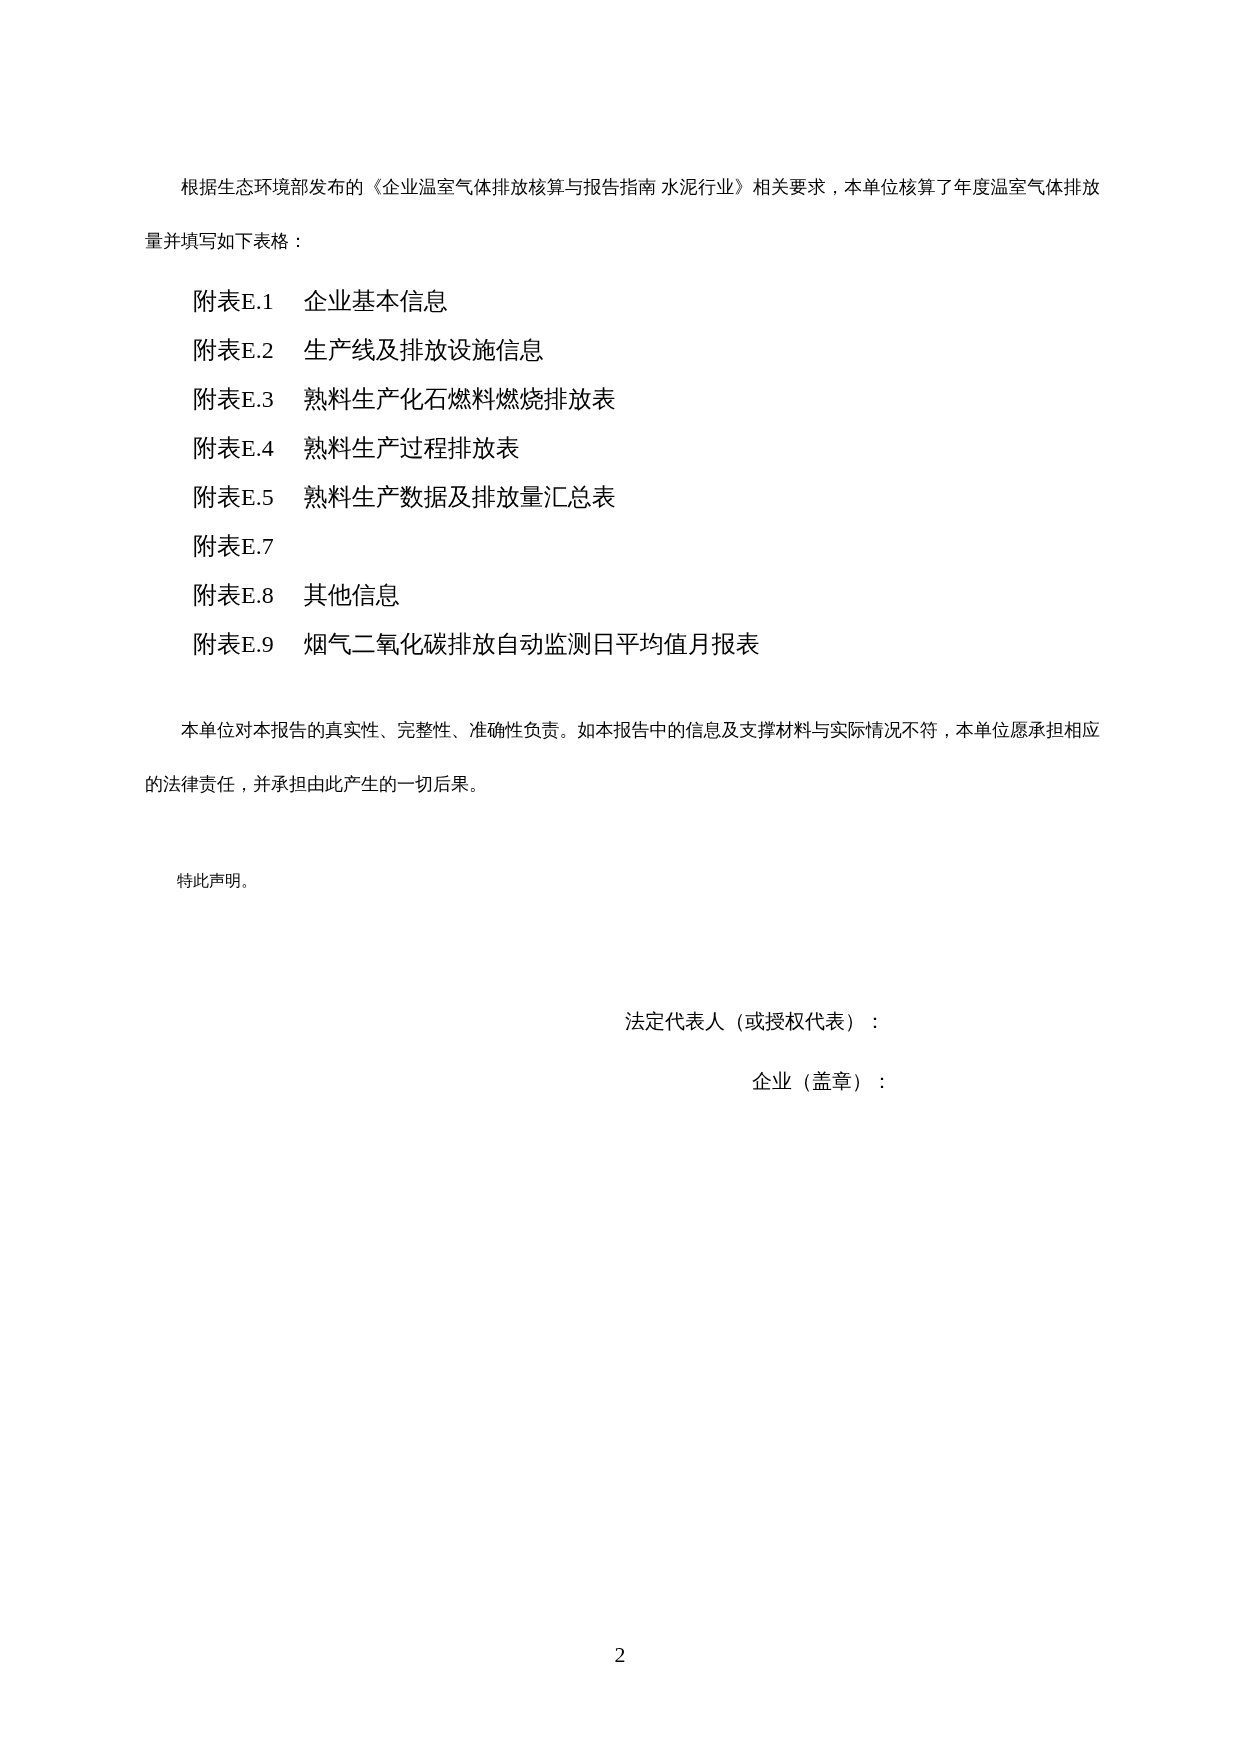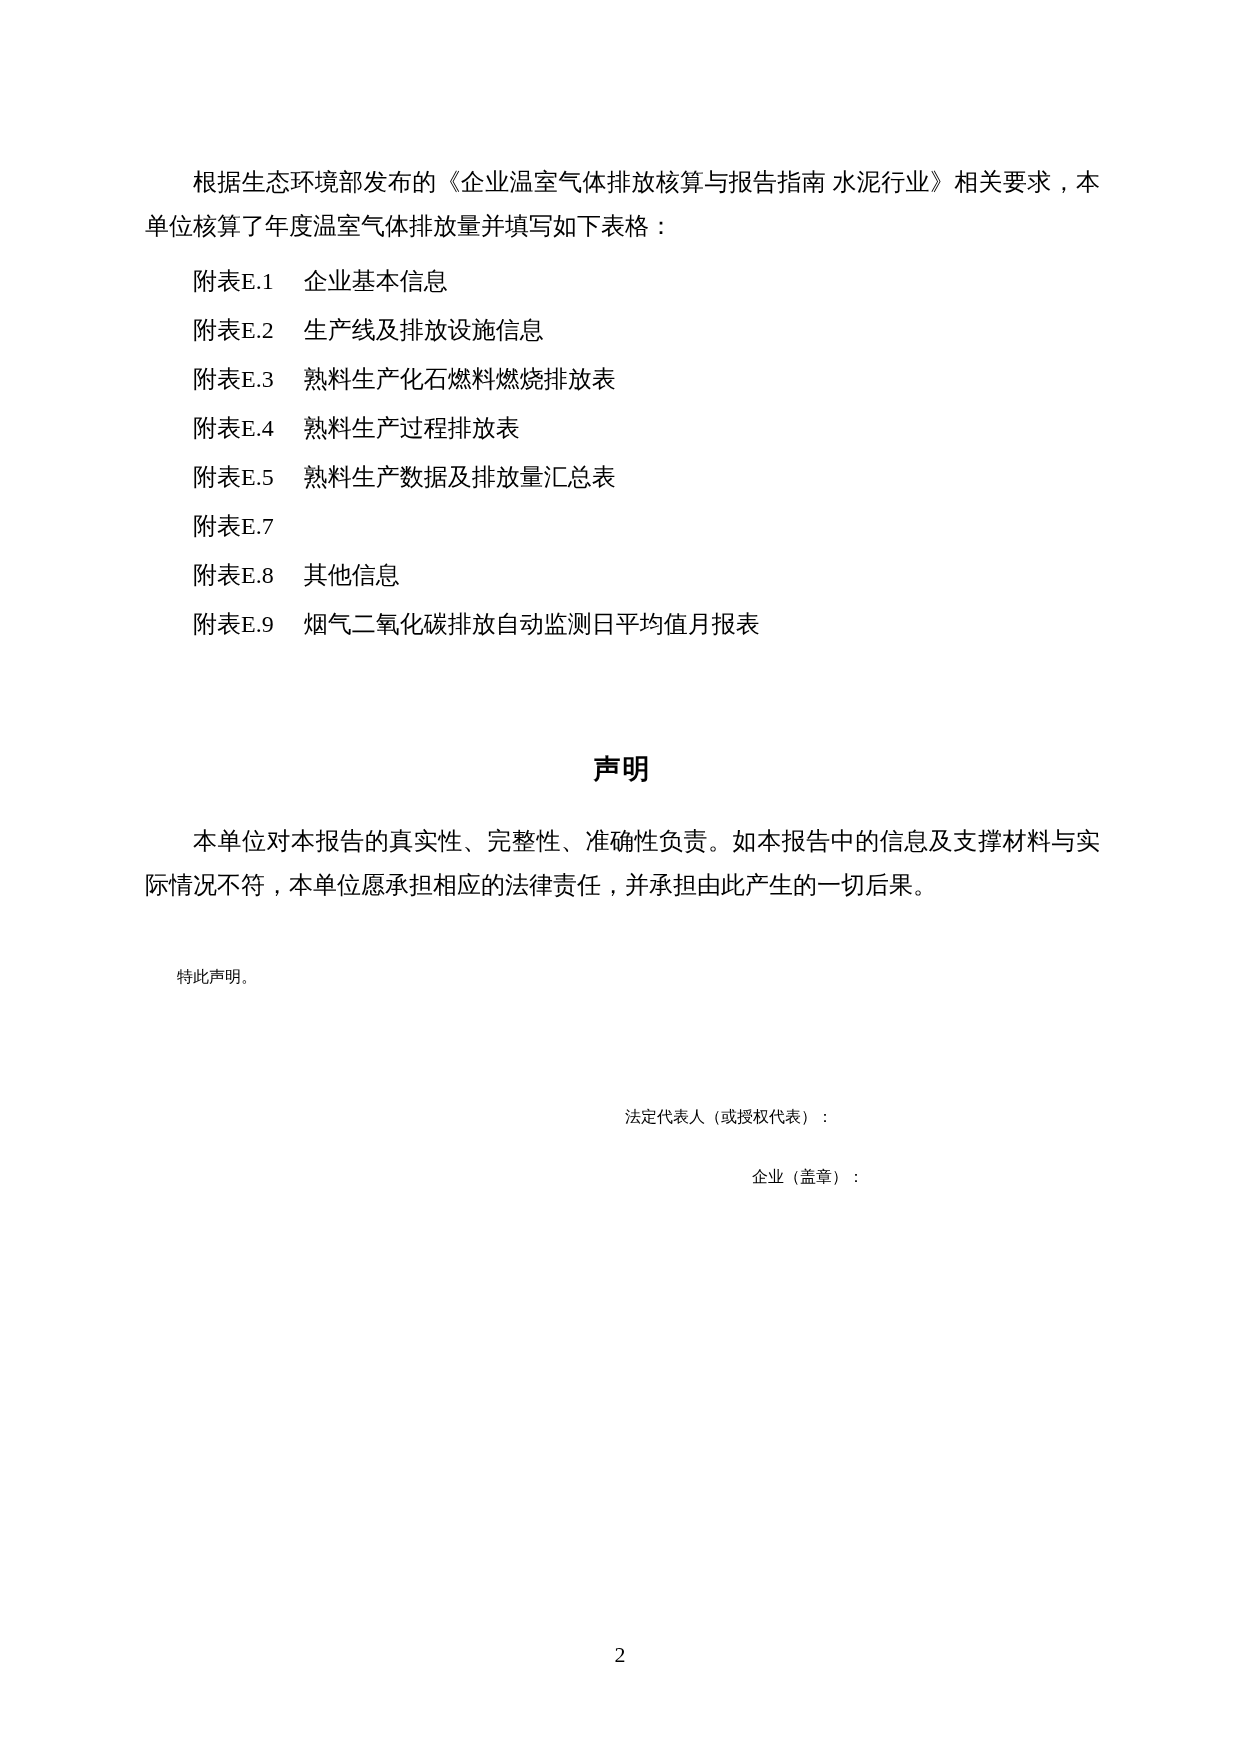--- a/index.html
+++ b/index.html
@@ -8,22 +8,22 @@
     width: 1240px;
     height: 1753px;
     background: #ffffff;
     color: #000000;
     font-family: "Liberation Serif", "DejaVu Serif", serif;
     position: relative;
     padding: 160px 140px 0 145px;
     overflow: hidden;
   }
   .para {
-    font-size: 24px;
-    line-height: 44px;
+    font-size: 18px;
+    line-height: 54px;
     text-align: justify;
   }
   .indent { text-indent: 2em; }
   .appendix-list {
     list-style: none;
     margin-top: 8px;
   }
   .appendix-list li {
     height: 49px;
     display: flex;
@@ -42,21 +42,21 @@
     letter-spacing: 2px;
   }
   .statement-body { margin-top: 35px; }
   .closing {
     margin-top: 45px;
     font-size: 16px;
     line-height: 50px;
     text-indent: 2em;
   }
   .sig-line {
-    font-size: 16px;
+    font-size: 20px;
     line-height: 50px;
     white-space: nowrap;
   }
   .sig-legal { margin-top: 90px; padding-left: 480px; }
   .sig-company { margin-top: 10px; padding-left: 607px; }
   .sig-date { padding-left: 622px; }
   .sig-date .month-label { margin-left: 75px; }
   .sig-date .day-label { margin-left: 60px; }
   .page-number {
     position: absolute;
@@ -102,21 +102,20 @@
     <li>
       <span class="appendix-item-label">附表E.8</span>
       <span class="appendix-item-title">其他信息</span>
     </li>
     <li>
       <span class="appendix-item-label">附表E.9</span>
       <span class="appendix-item-title">烟气二氧化碳排放自动监测日平均值月报表</span>
     </li>
   </ul>
 
-  <h2 class="statement-heading">声明</h2>
 
   <p class="para indent statement-body">本单位对本报告的真实性、完整性、准确性负责。如本报告中的信息及支撑材料与实际情况不符，本单位愿承担相应的法律责任，并承担由此产生的一切后果。</p>
 
   <p class="closing">特此声明。</p>
 
   <div class="sig-line sig-legal">法定代表人（或授权代表）：</div>
 
   <div class="sig-line sig-company">企业（盖章）：</div>
 
 

